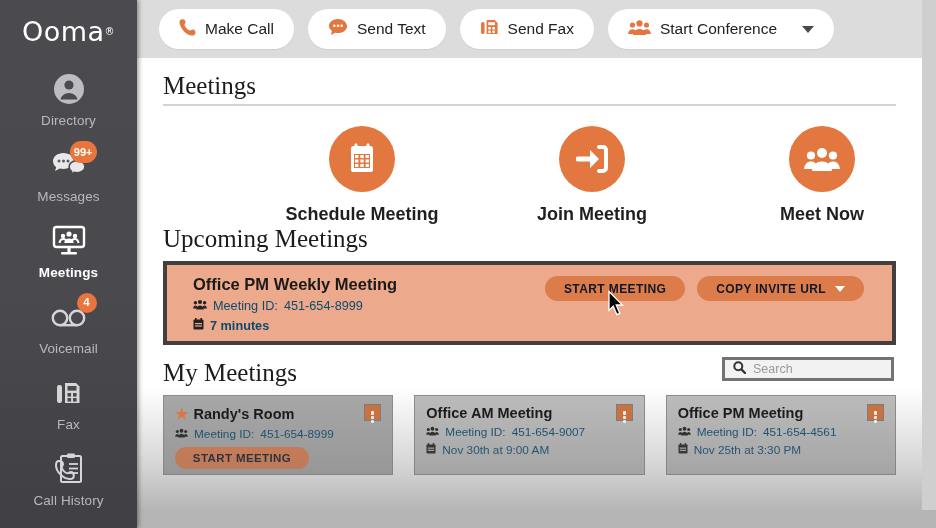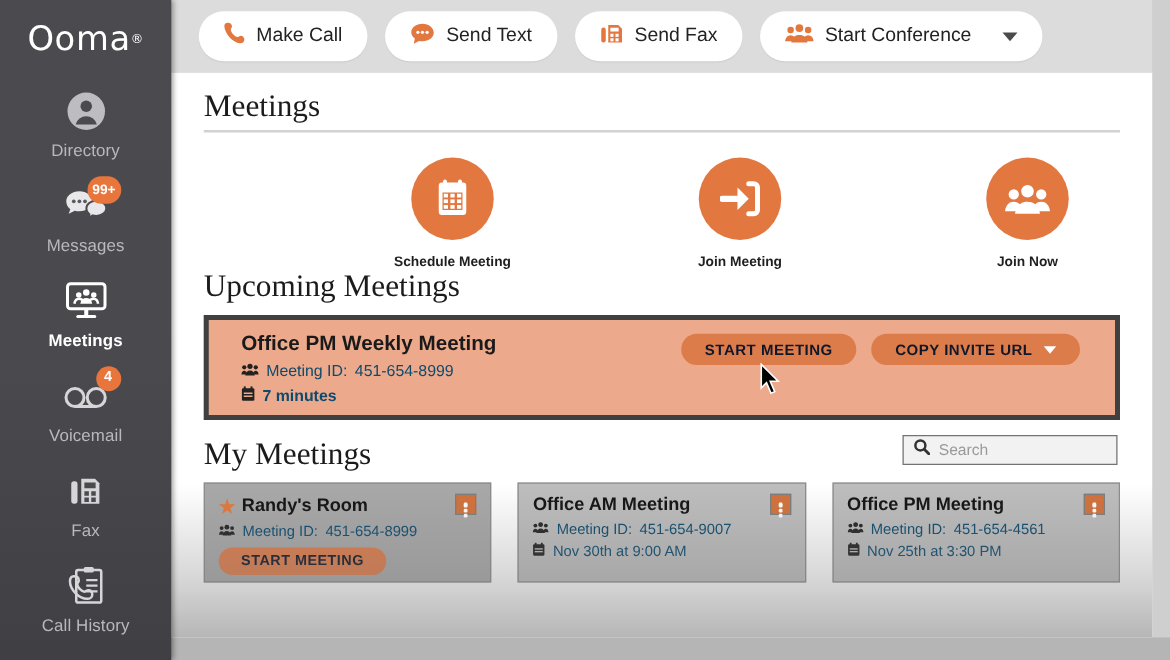--- a/index.html
+++ b/index.html
@@ -143,21 +143,21 @@
     cursor: pointer;
   }
   .action-circle {
     width: 66px; height: 66px;
     border-radius: 50%;
     background: #e2783f;
     display: flex; align-items: center; justify-content: center;
   }
   .action-label {
     margin-top: 12px;
-    font-size: 11px;
+    font-size: 18px;
     font-weight: bold;
     color: #1f1f1f;
     white-space: nowrap;
   }
 
   
   #upcoming-title { }
   #upcoming-card {
     margin: 8px 26px 0 26px;
     height: 84px;
@@ -208,21 +208,21 @@
 
   
   #mymeetings-head {
     position: relative;
     margin-top: 14px;
   }
   #search-box {
     position: absolute;
     right: 28px; top: -2px;
     width: 172px; height: 24px;
-    border: 1px solid #737373;
+    border: 3px solid #737373;
     background: #f2f2f2;
     display: flex; align-items: center;
     padding-left: 8px; gap: 7px;
   }
   #search-input {
     border: none; outline: none;
     background: transparent;
     font-size: 12.5px;
     color: #555;
     width: 130px;
@@ -486,21 +486,21 @@
         <div class="action-circle">
           <svg width="36" height="26" viewBox="0 0 36 26">
             <circle cx="18" cy="7" r="5" fill="#ffffff"></circle>
             <circle cx="7" cy="9.5" r="4.1" fill="#ffffff"></circle>
             <circle cx="29" cy="9.5" r="4.1" fill="#ffffff"></circle>
             <path d="M0 23c.6-5 3.3-7.6 7-7.6s6.4 2.6 7 7.6z" fill="#ffffff"></path>
             <path d="M22 23c.6-5 3.3-7.6 7-7.6s6.4 2.6 7 7.6z" fill="#ffffff"></path>
             <path d="M8 25c.8-6.3 4.6-9.6 10-9.6S27.2 18.7 28 25z" fill="#ffffff"></path>
           </svg>
         </div>
-        <div class="action-label">Join Now</div>
+        <div class="action-label">Meet Now</div>
       </div>
     </div>
 
     <div class="sec-title" id="upcoming-title">Upcoming Meetings</div>
 
     <div id="upcoming-card">
       <div id="upcoming-name">Office PM Weekly Meeting</div>
 
       <div class="meta-line">
         <span>

